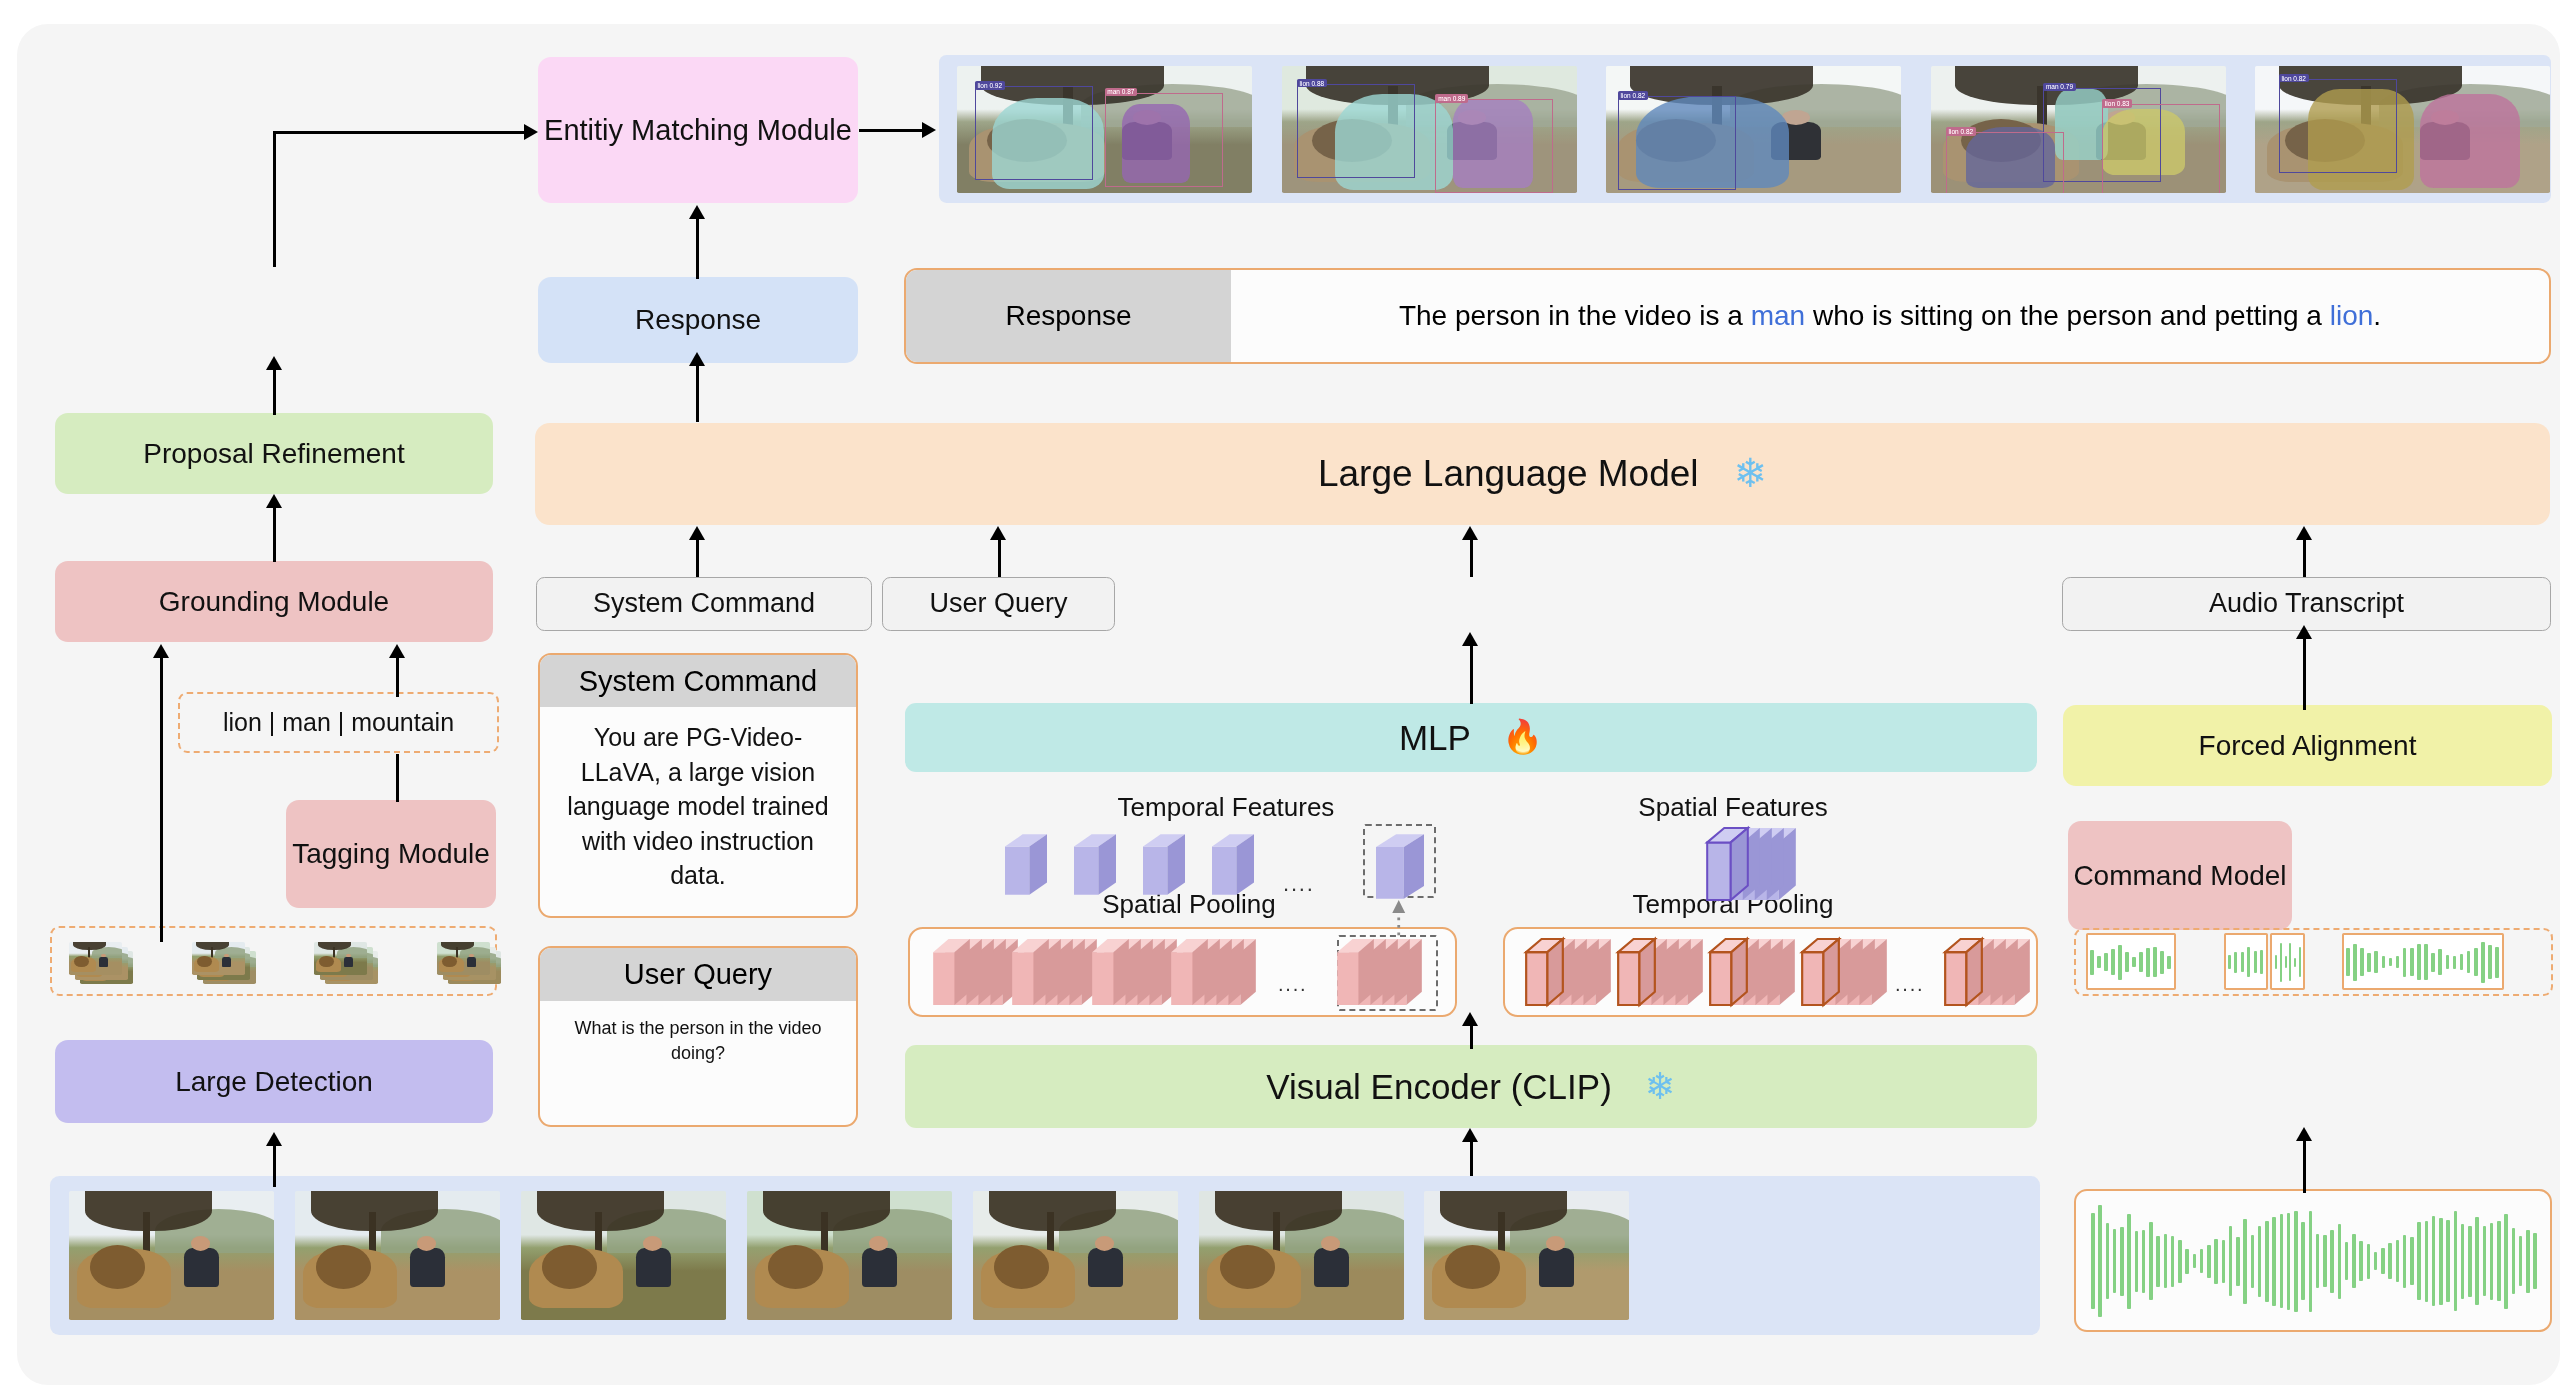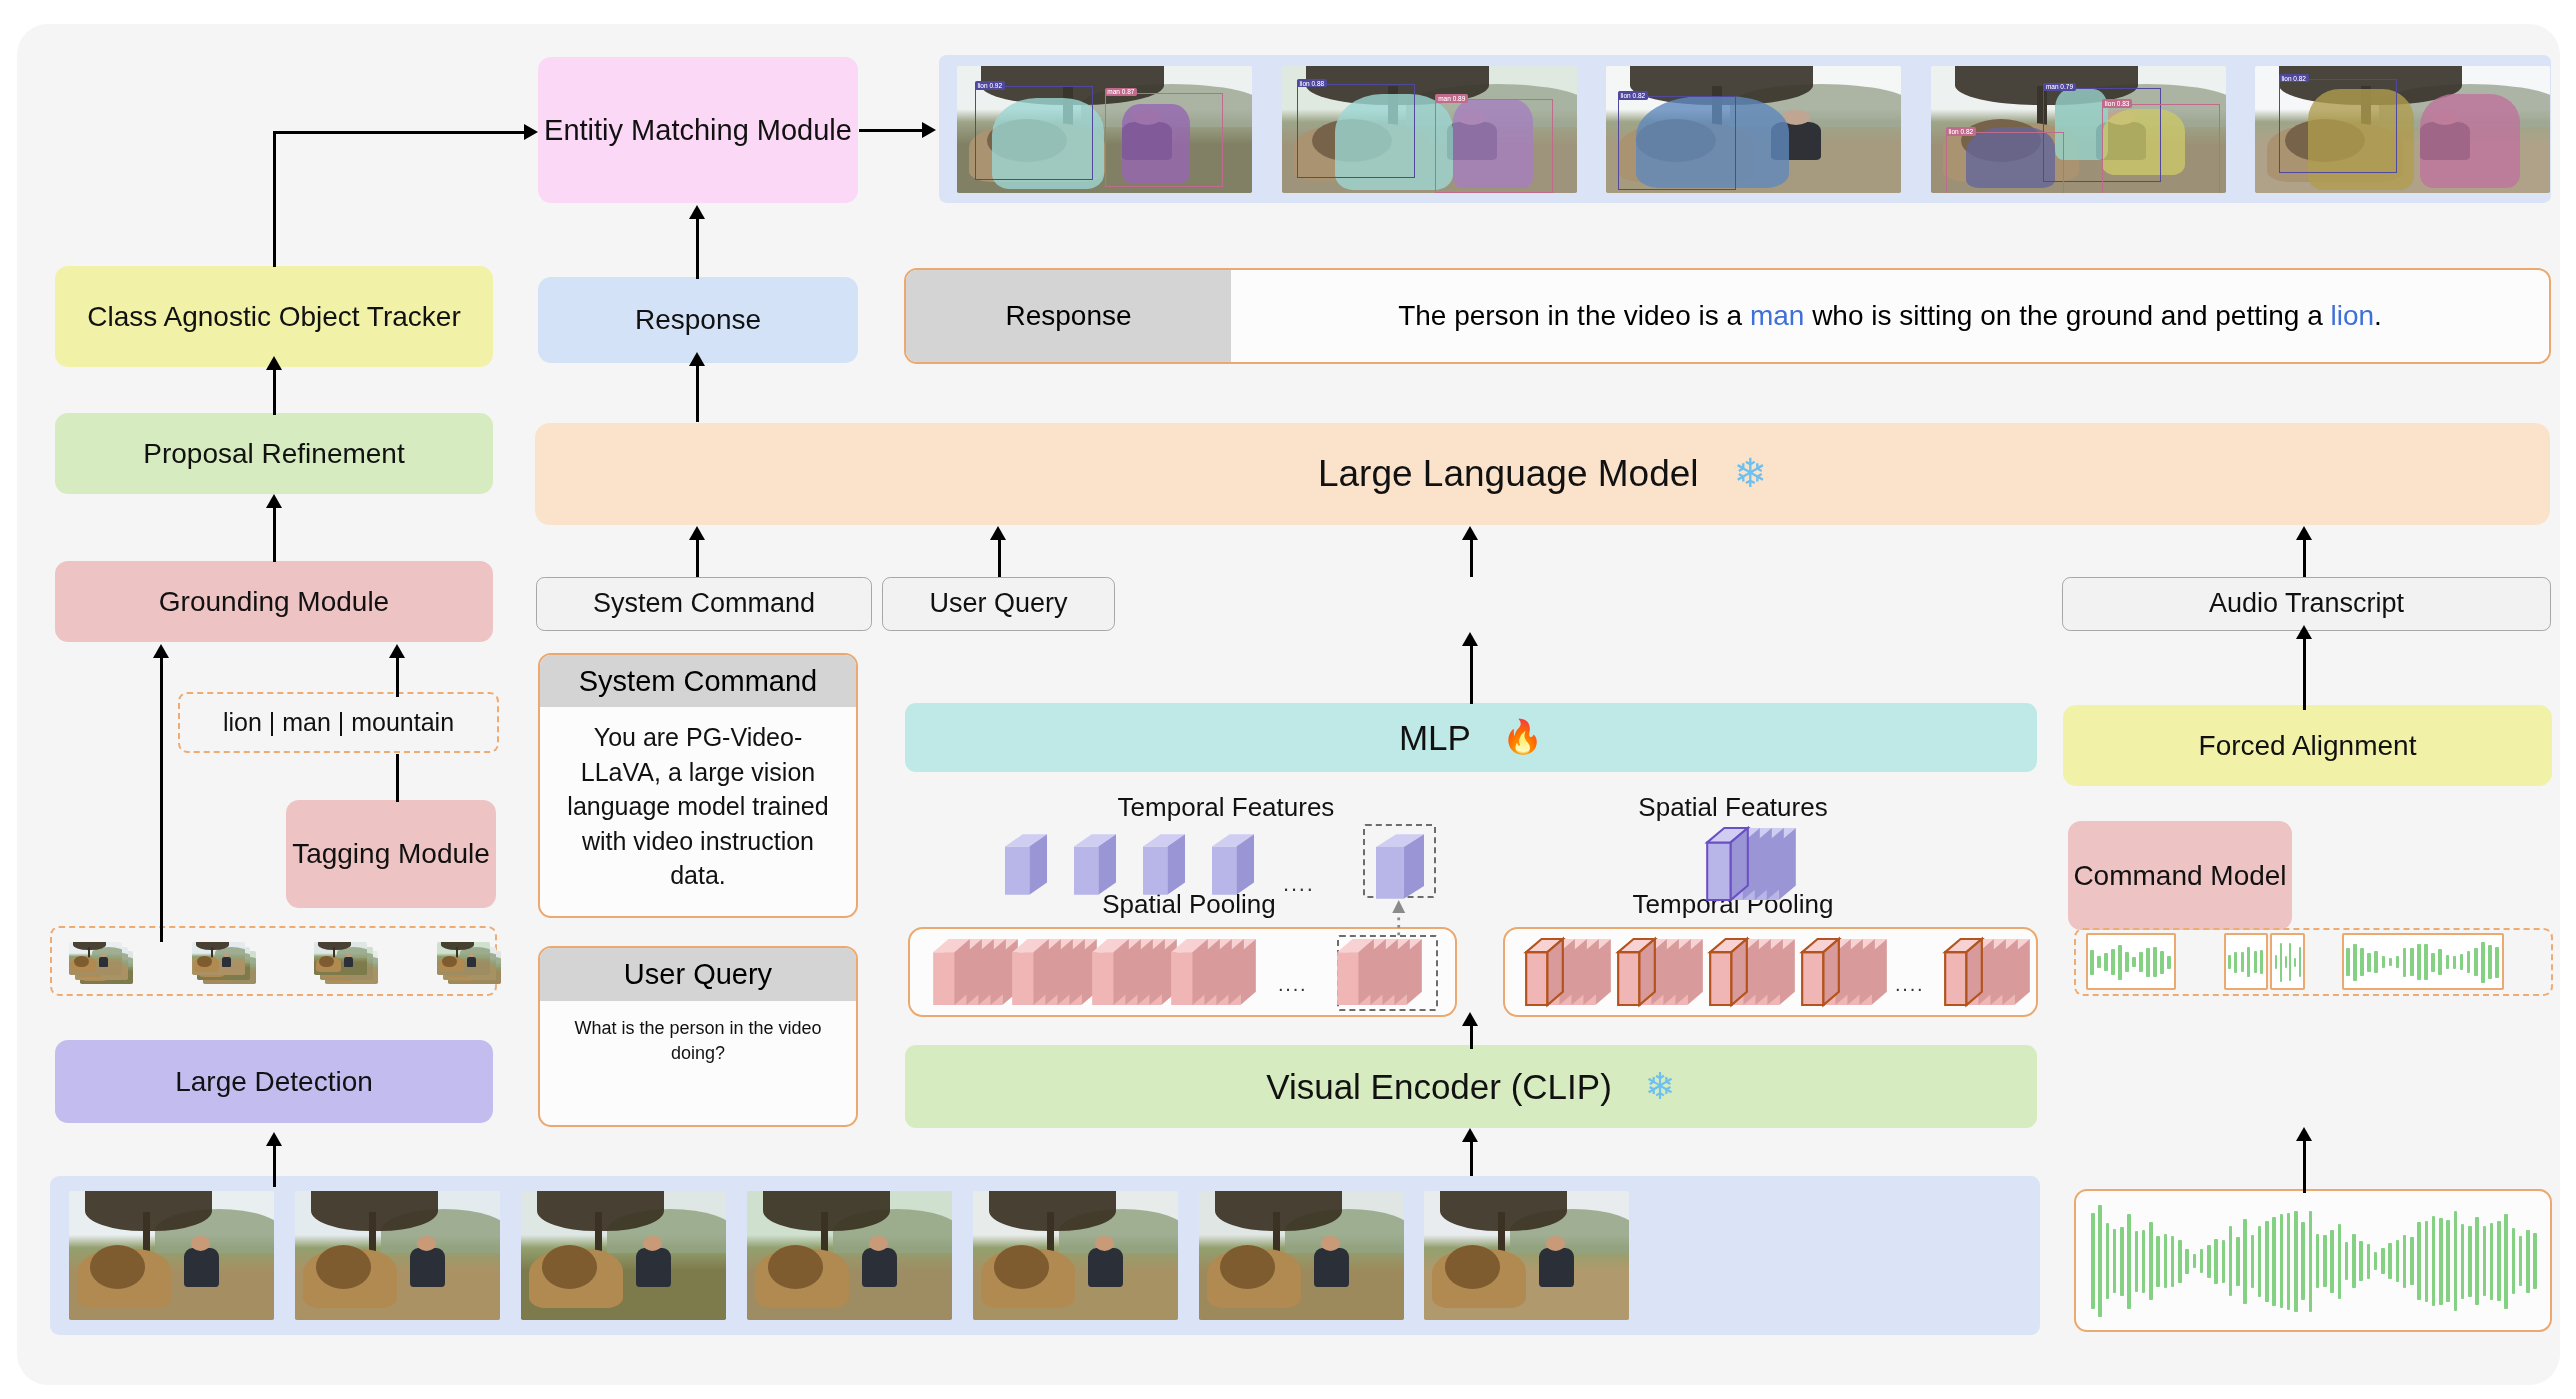--- a/index.html
+++ b/index.html
@@ -101,23 +101,20 @@
   <div class="node c-pink" style="left:538px; top:57px; width:320px; height:146px; font-size:29px;">
     <span class="lbl">Entitiy Matching Module</span>
   </div>
 
   <div style="position:absolute; left:939px; top:55px; width:1612px; height:148px; background:#dbe4f6; border-radius:7.4px;"></div>
 
   <div class="node c-blue" style="left:538px; top:277px; width:320px; height:86px; font-size:28px;">
     <span class="lbl">Response</span>
   </div>
 
-  <div class="node c-yellow" style="left:55px; top:266px; width:438px; height:101px; font-size:28px; padding:0 16.6px;">
-    <span class="lbl">Class Agnostic Object Tracker</span>
-  </div>
 
   <div class="node c-green" style="left:55px; top:413px; width:438px; height:81px; font-size:28px;">
     <span class="lbl">Proposal Refinement</span>
   </div>
 
   <div class="node c-rose" style="left:55px; top:561px; width:438px; height:81px; font-size:28px;">
     <span class="lbl">Grounding Module</span>
   </div>
 
   <div class="node dash-orange" style="left:178px; top:692px; width:321px; height:61px; font-size:25px;">
@@ -150,21 +147,21 @@
     <div style="padding:14.8px 20px; font-size:18px; line-height:1.38; text-align:center; color:#111;">
       <span>What is the person in the video doing?</span>
     </div>
   </div>
 
   <div class="box-orange" style="position:absolute; left:904px; top:268px; width:1647px; height:96px; display:flex; align-items:center; overflow:hidden;">
     <div class="c-grey" style="width:325px; height:100%; display:flex; align-items:center; justify-content:center; font-size:28px;">
       <span>Response</span>
     </div>
     <div style="flex:1; text-align:center; font-size:28px; padding:0 22px;">
-      <span id="resp-rich"><span>The person in the video is a </span><span style="color: rgb(63, 111, 216);">man</span><span> who is sitting on the ground and petting a </span><span style="color: rgb(63, 111, 216);">lion</span><span>.</span></span>
+      <span id="resp-rich"><span>The person in the video is a </span><span style="color: rgb(63, 111, 216);">man</span><span> who is sitting on the person and petting a </span><span style="color: rgb(63, 111, 216);">lion</span><span>.</span></span>
     </div>
   </div>
 
   <div class="node c-peach" style="left:535px; top:423px; width:2015px; height:102px; font-size:37px; border-radius:14.8px;">
     <span class="lbl">Large Language Model</span>
     <span class="snow" style="font-size:40px; margin-left:35px;">❄</span>
   </div>
 
   <div class="node c-lgrey" style="left:536px; top:577px; width:336px; height:54px; font-size:27px; border-radius:8.3px;">
     <span class="lbl">System Command</span>

